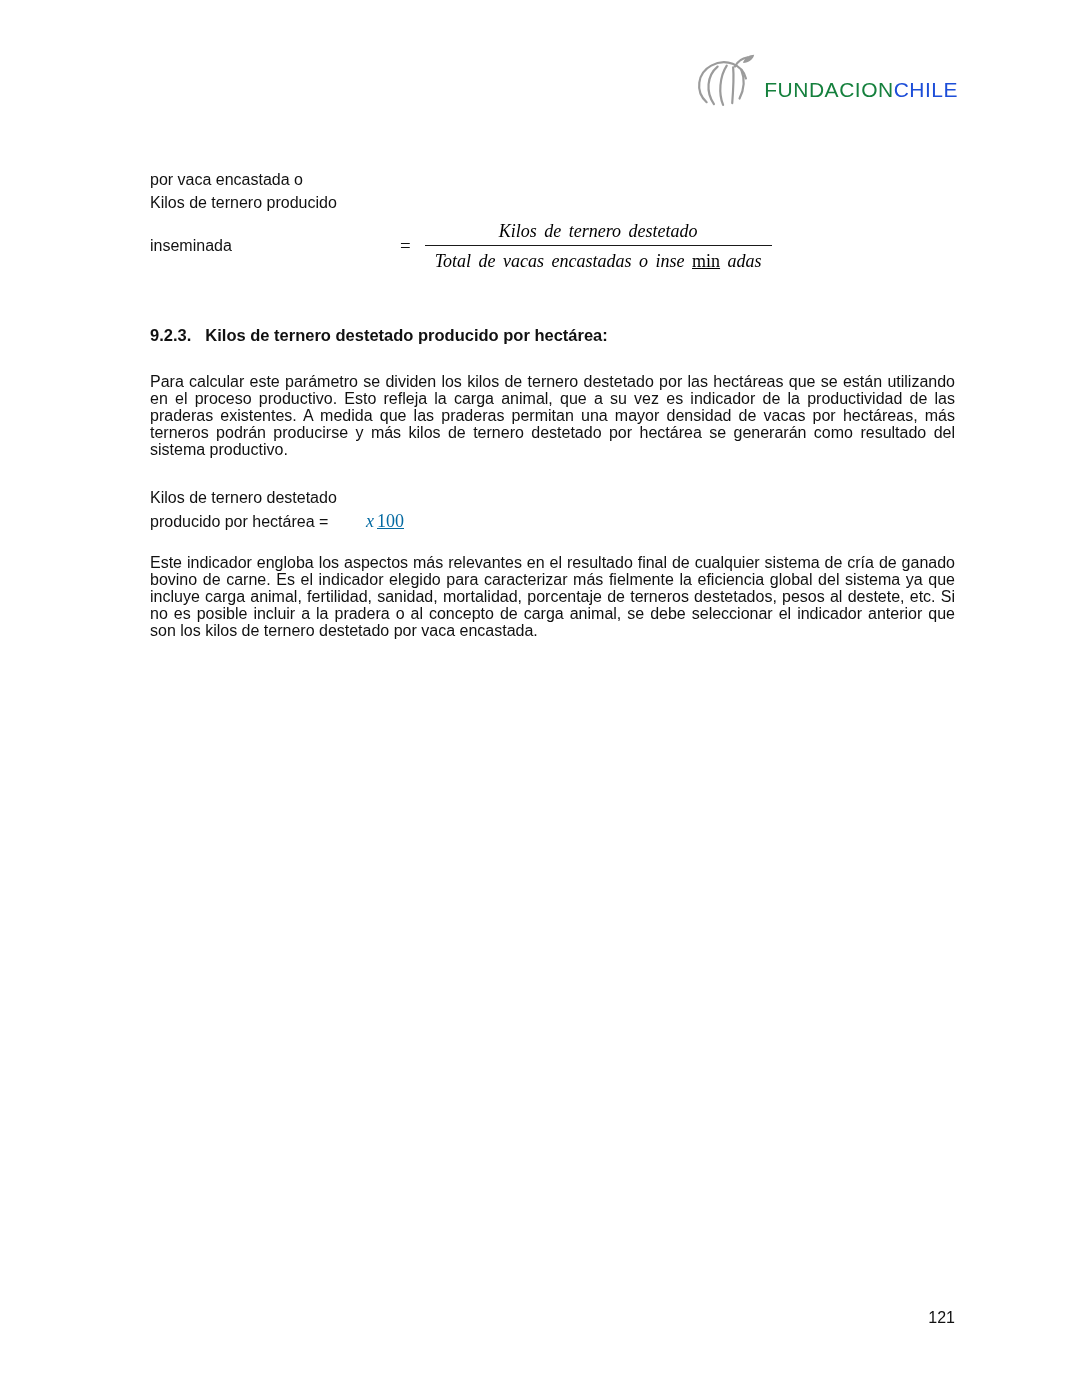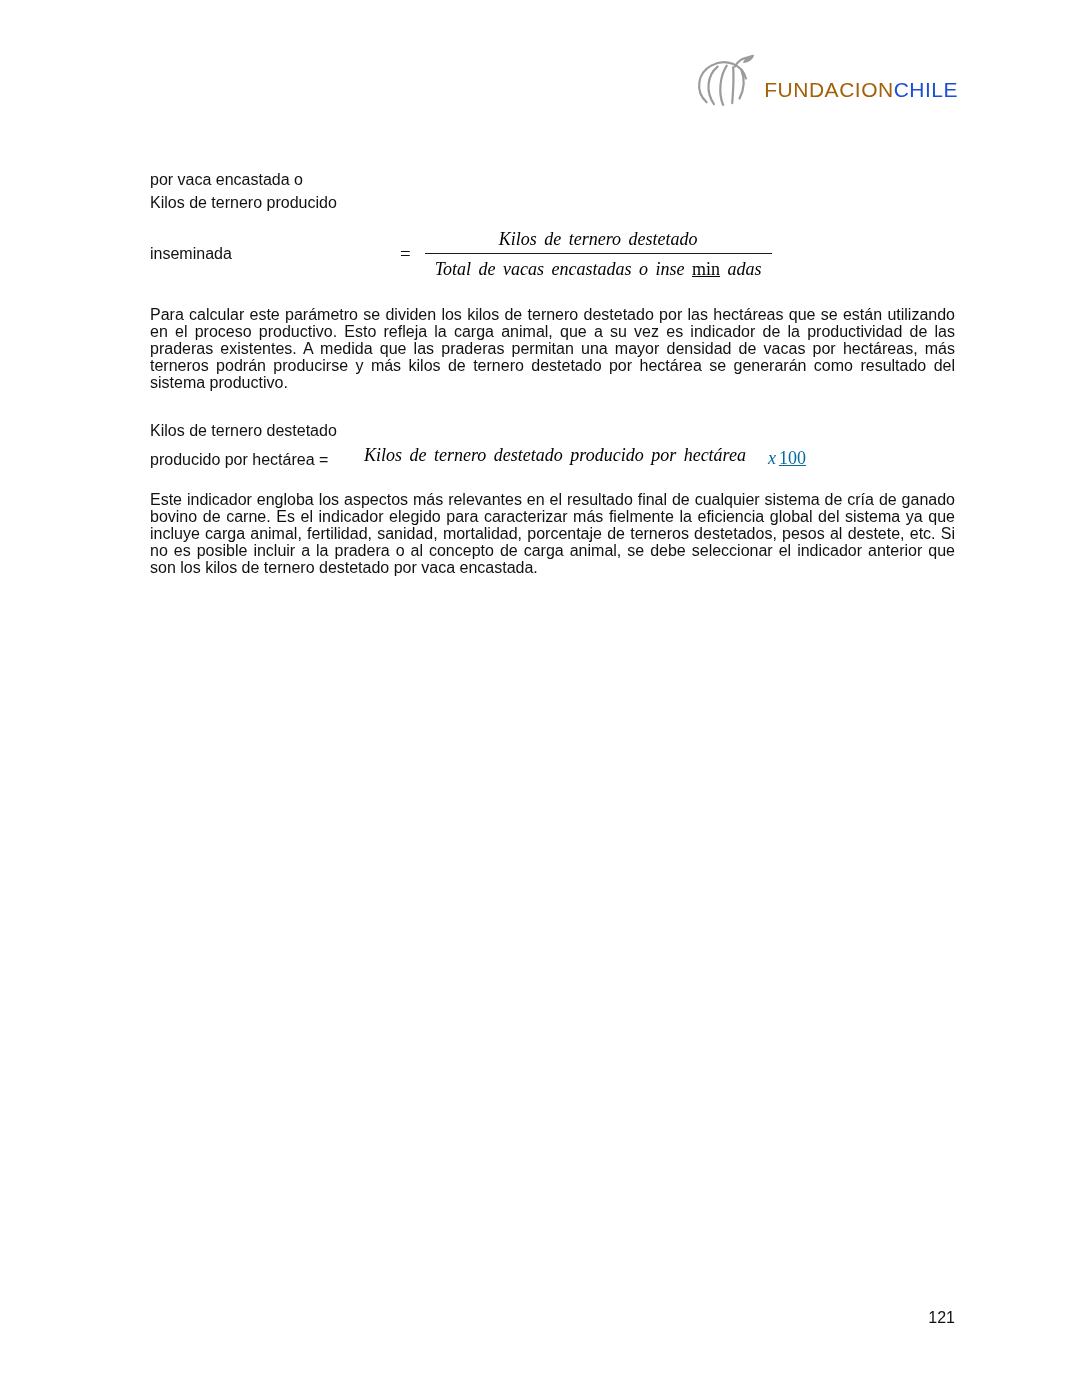--- a/index.html
+++ b/index.html
@@ -34,40 +34,40 @@
   .logo-icon {
     display: block;
   }
   .logo-text {
     font-size: 21px;
     letter-spacing: 0.5px;
     font-weight: normal;
     white-space: nowrap;
     padding-top: 14px;
   }
-  .logo-gray  { color: #a16207; }
+  .logo-gray  { color: #15803d; }
   .logo-orange{ color: #1d4ed8; }
 
   
   .content {
     position: absolute;
     left: 150px;
     right: 125px;
     top: 168px;
   }
 
   
   .formula-label-line {
     font-size: 16px;
     line-height: 23px;
   }
   .f1-row {
     display: flex;
     align-items: center;
-    margin-top: 14px;
+    margin-top: 6px;
   }
   .f1-l3 {
     width: 250px;
     font-size: 16px;
     flex-shrink: 0;
   }
   .eq {
     font-family: "Liberation Serif", serif;
     font-size: 19px;
     margin-right: 14px;
@@ -93,21 +93,21 @@
     line-height: 22px;
   }
   .roman {
     font-style: normal;
     text-decoration: underline;
   }
 
   .f2 { margin-top: 28px; }
   .f2-row {
     display: flex;
-    align-items: flex-end;
+    align-items: center;
     margin-top: 2px;
   }
   .f2-label {
     font-size: 16px;
     flex-shrink: 0;
     margin-right: 12px;
     width: 192px;
   }
   .times {
     font-family: "Liberation Serif", serif;
@@ -173,29 +173,31 @@
       <div class="f1-row">
         <span class="f1-l3">inseminada</span>
         <span class="eq">=</span>
         <span class="fraction">
           <span class="num">Kilos de ternero destetado</span>
           <span class="den"><span>Total de vacas encastadas o inse</span> <span class="roman">min</span> <span>adas</span></span>
         </span>
       </div>
     </section>
 
+    <h2 class="heading">
+      <span class="h-num">9.2.3.</span><span class="h-title">Kilos de ternero destetado producido por hectárea:</span>
+    </h2>
 
     <p class="para">Para calcular este parámetro se dividen los kilos de ternero destetado por las hectáreas que se están utilizando en el proceso productivo. Esto refleja la carga animal, que a su vez es indicador de la productividad de las praderas existentes.  A medida que las praderas permitan una mayor densidad de vacas por hectáreas, más terneros podrán producirse y más kilos de ternero destetado por hectárea se generarán como resultado del sistema productivo.</p>
 
     <section class="f2">
       <div class="formula-label-line">Kilos de ternero destetado</div>
       <div class="f2-row">
         <span class="f2-label">producido por hectárea =</span>
         <span class="fraction">
-          <span class="num">Kilos de ternero destetado producido por hectárea</span>
         </span>
         <span class="times"><span class="x-it">x</span><span class="roman">100</span></span>
       </div>
     </section>
 
     <p class="para para2">Este indicador engloba los aspectos más relevantes en el resultado final de cualquier sistema de cría de ganado bovino de carne. Es el indicador elegido para caracterizar más fielmente la eficiencia global del sistema ya que incluye carga animal, fertilidad, sanidad, mortalidad, porcentaje de terneros destetados, pesos al destete, etc.  Si no es posible incluir a la pradera o al concepto de carga animal, se debe seleccionar el indicador anterior que son los kilos de ternero destetado por vaca encastada.</p>
 
   </div>
 
   <div class="page-number">121</div>

